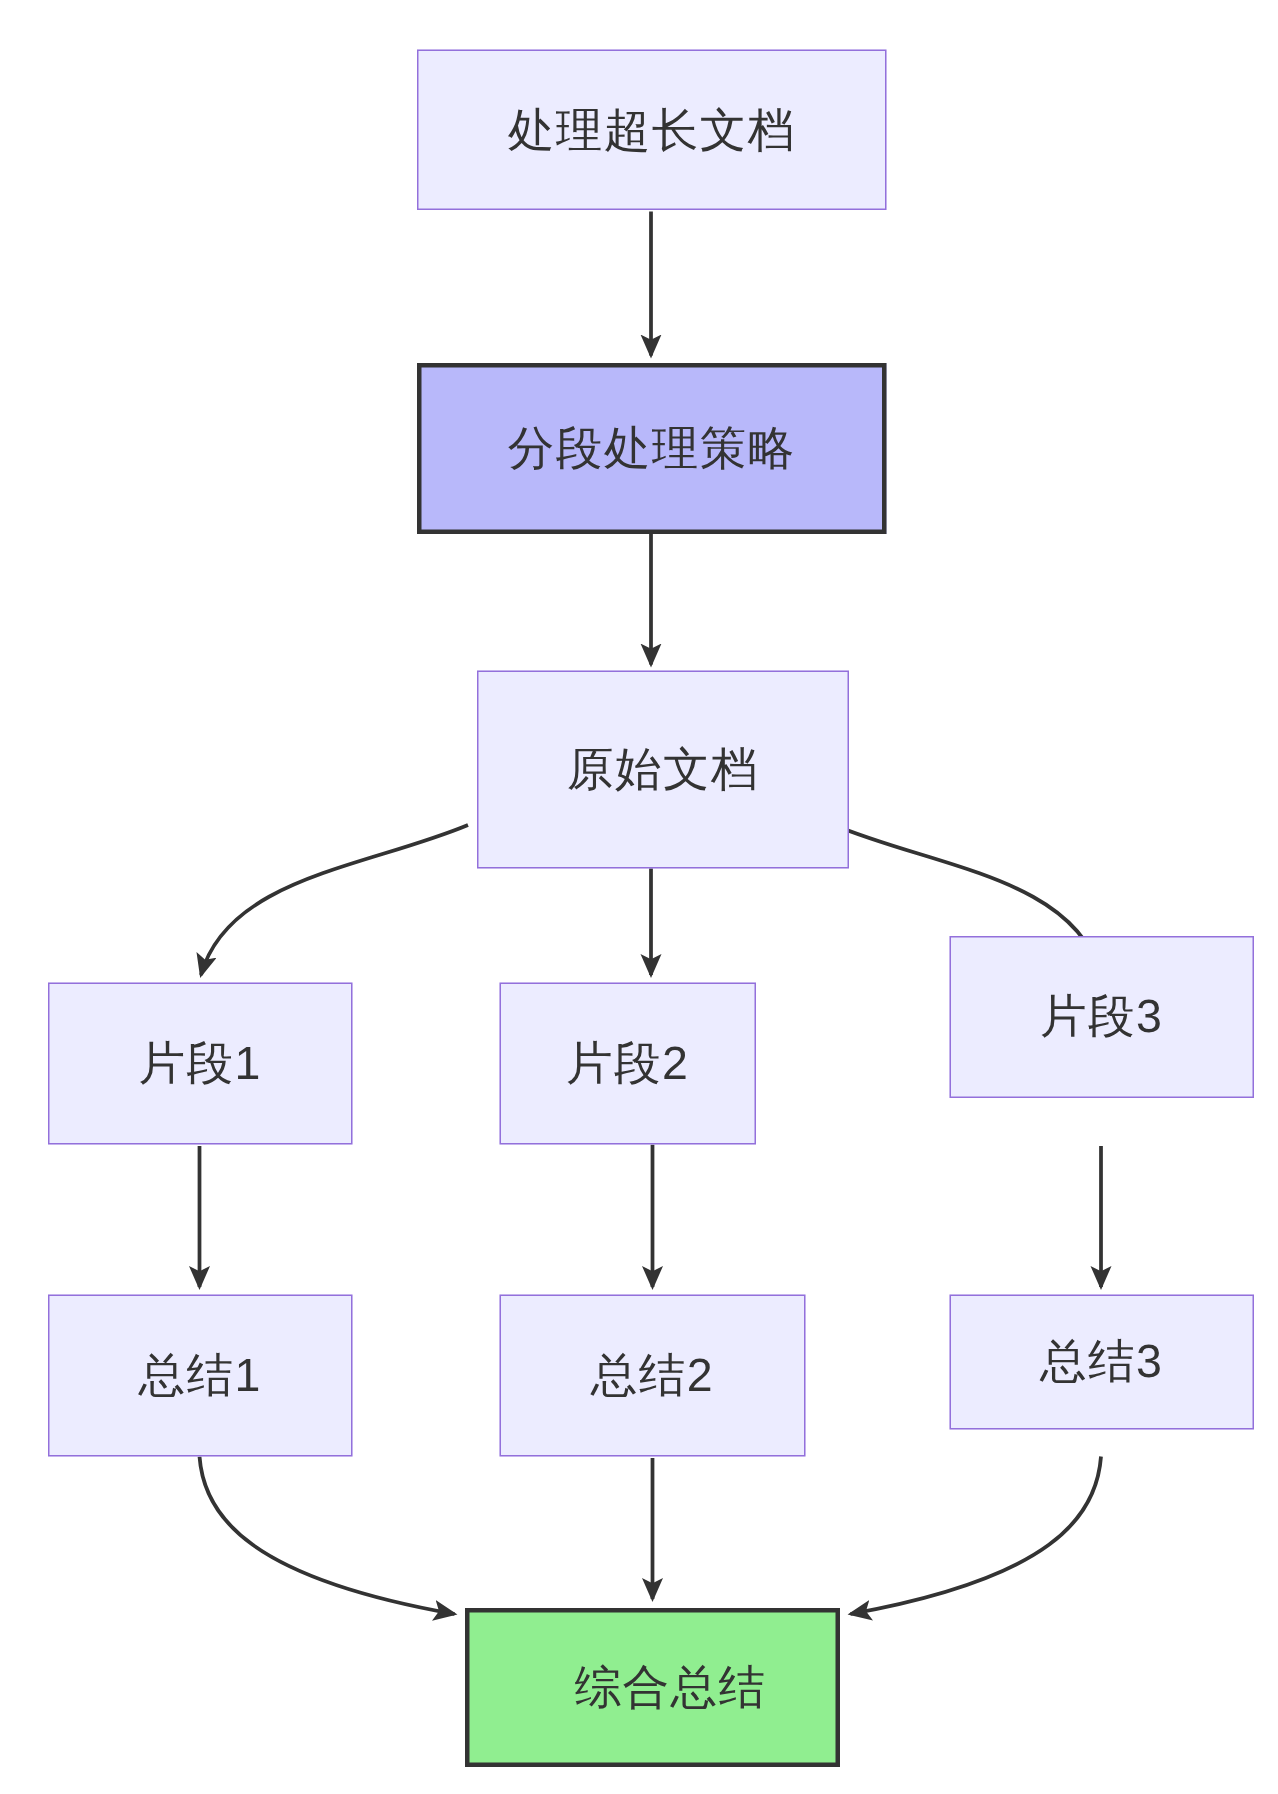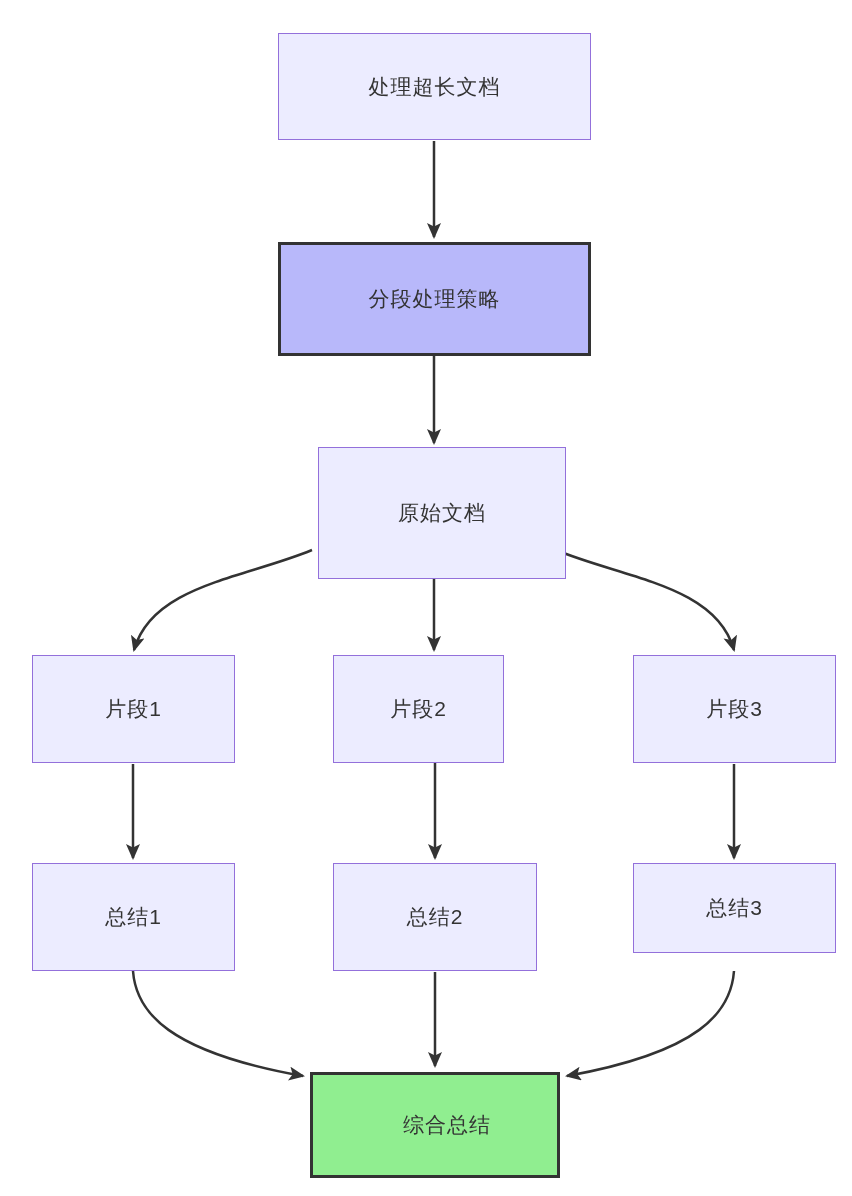--- a/index.html
+++ b/index.html
@@ -24,21 +24,21 @@
     pointer-events: none;
   }
   .node {
     position: absolute;
     box-sizing: border-box;
     display: flex;
     align-items: center;
     justify-content: center;
     text-align: center;
     color: #333333;
-    font-size: 21px;
+    font-size: 31px;
     letter-spacing: 1px;
     background: #ECECFF;
     border: 1.5px solid #9370DB;
   }
   .node.emphasis {
     background: #B8B8FA;
     border: 3.5px solid #333333;
   }
   .node.success {
     background: #90EE90;
@@ -87,21 +87,21 @@
   </div>
 
   <div class="node" style="left:32px; top:655px; width:203px; height:108px;">
     <span>片段1</span>
   </div>
 
   <div class="node" style="left:333px; top:655px; width:171px; height:108px;">
     <span>片段2</span>
   </div>
 
-  <div class="node" style="left:633px; top:655px; width:203px; height:108px;">
+  <div class="node" style="left:633px; top:624px; width:203px; height:108px;">
     <span>片段3</span>
   </div>
 
   <div class="node" style="left:32px; top:863px; width:203px; height:108px;">
     <span>总结1</span>
   </div>
 
   <div class="node" style="left:333px; top:863px; width:204px; height:108px;">
     <span>总结2</span>
   </div>

